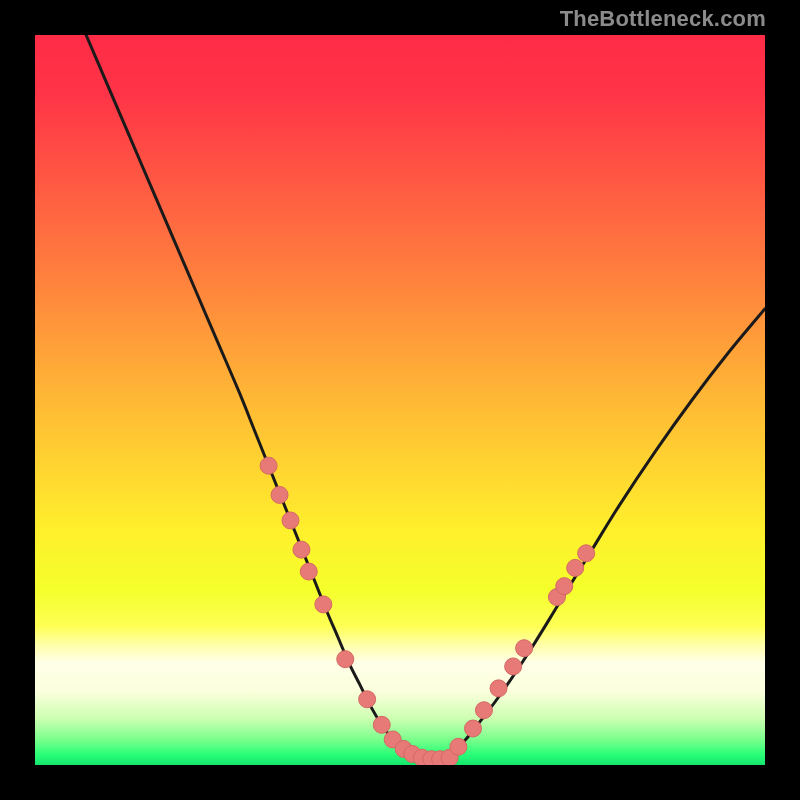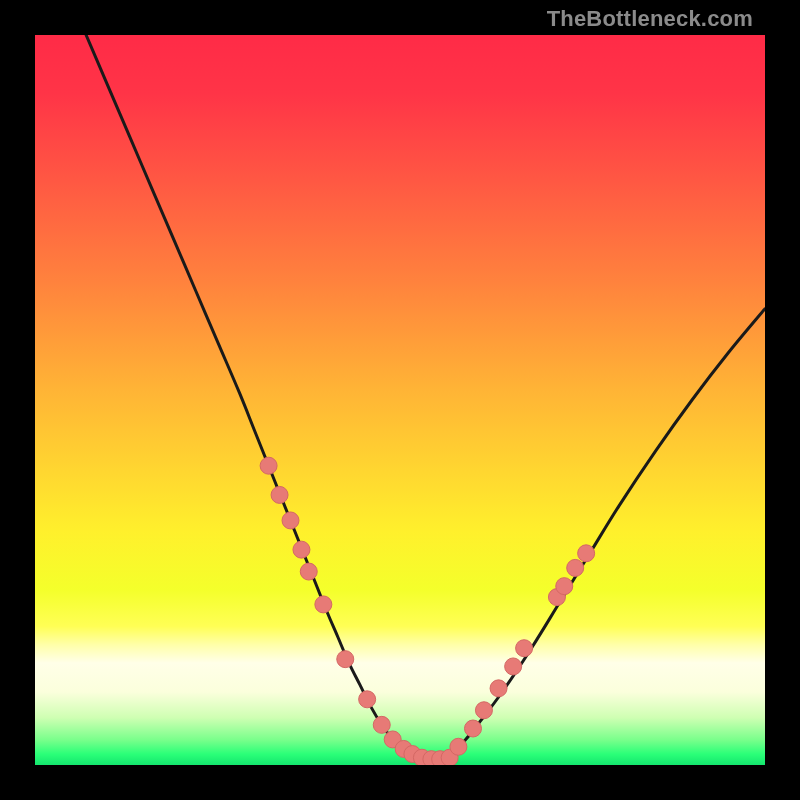--- a/index.html
+++ b/index.html
@@ -15,21 +15,21 @@
     left: 35px; top: 35px;
     width: 730px; height: 730px;
     overflow: hidden;
   }
   .gradient {
     position: absolute;
     left: 0; top: 0; right: 0; bottom: 0;
   }
   .watermark {
     position: absolute;
-    top: 6px; right: 47px;
+    top: 6px; right: 34px;
     font-family: Arial, Helvetica, sans-serif;
     font-size: 22px;
     font-weight: 600;
     color: #8b8b8b;
     letter-spacing: 0.2px;
   }
   svg.curve {
     position: absolute;
     left: 0; top: 0;
     width: 730px; height: 730px;

